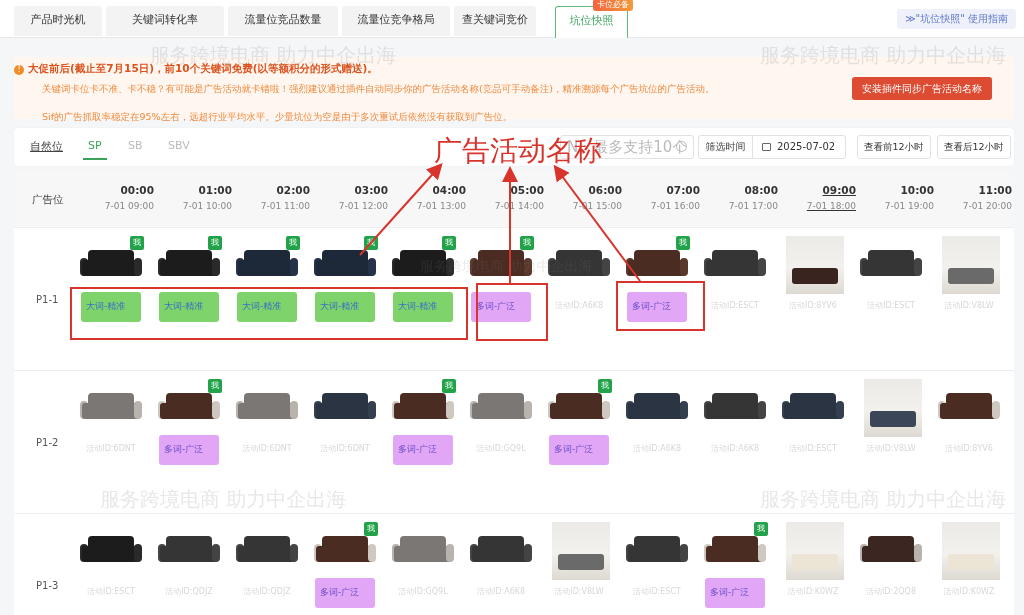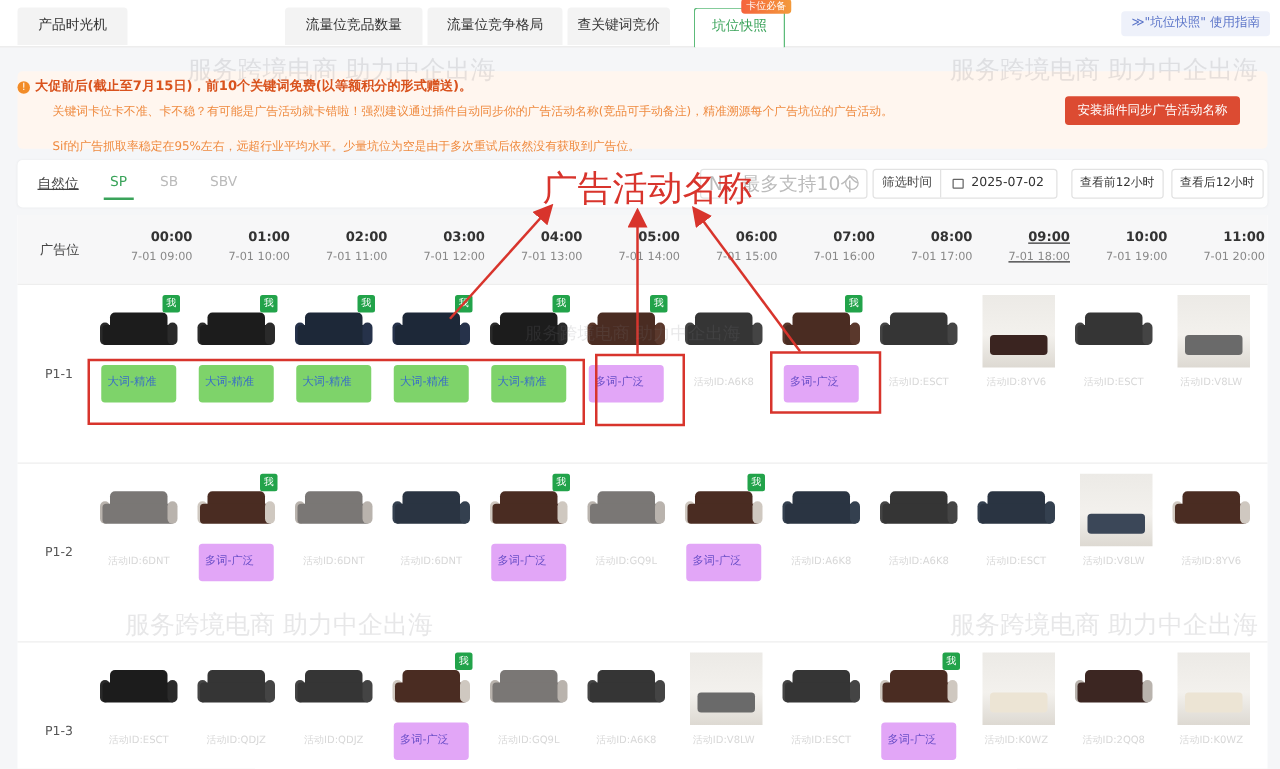--- a/index.html
+++ b/index.html
@@ -65,20 +65,21 @@
   svg.arrows { position: absolute; left: 0; top: 0; width: 1024px; height: 615px; pointer-events: none; }
   .wm { position: absolute; color: rgba(120,120,130,.18); font-size: 20px; white-space: nowrap; pointer-events: none; }
 </style>
 </head>
 <body>
 
 <div class="page">
 
   <div class="tabbar">
     <div class="tab" style="left:14px;width:88px;"><span>产品时光机</span></div>
+    <div class="tab" style="left:106px;width:118px;"><span>关键词转化率</span></div>
     <div class="tab" style="left:228px;width:110px;"><span>流量位竞品数量</span></div>
     <div class="tab" style="left:342px;width:108px;"><span>流量位竞争格局</span></div>
     <div class="tab" style="left:454px;width:82px;"><span>查关键词竞价</span></div>
     <div class="tab active" style="left:555px;width:73px;">
       <span>坑位快照</span>
       <span class="tab-badge">卡位必备</span>
     </div>
     <div class="guide-link">≫"坑位快照" 使用指南</div>
   </div>
 

